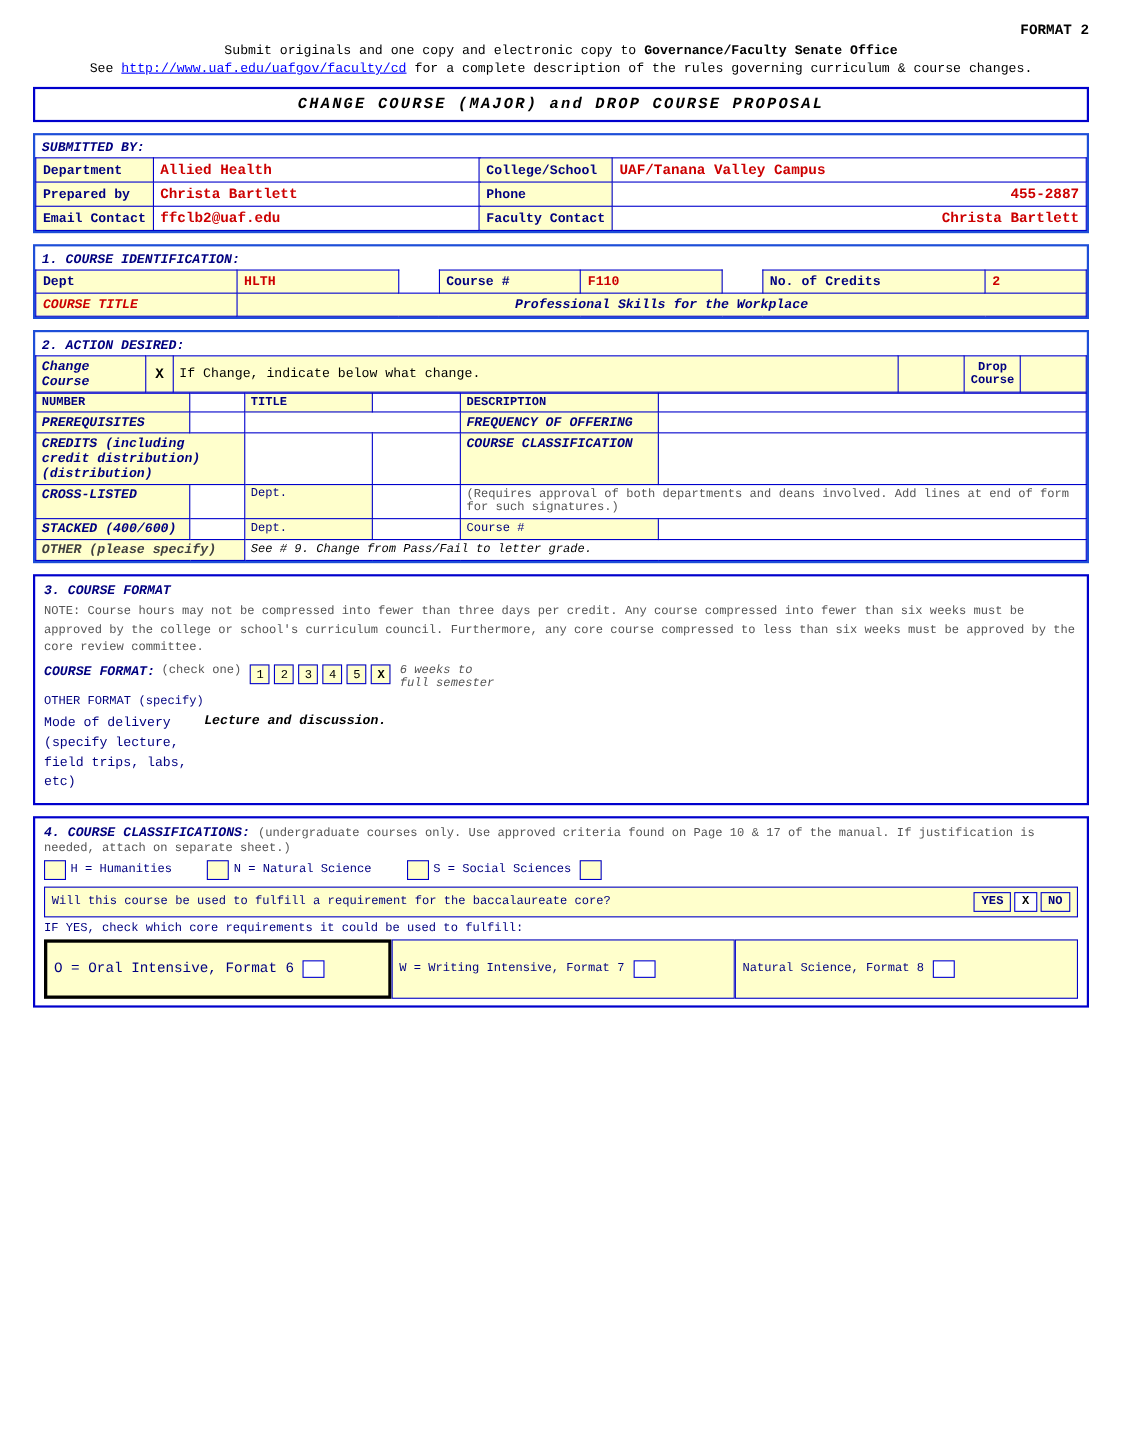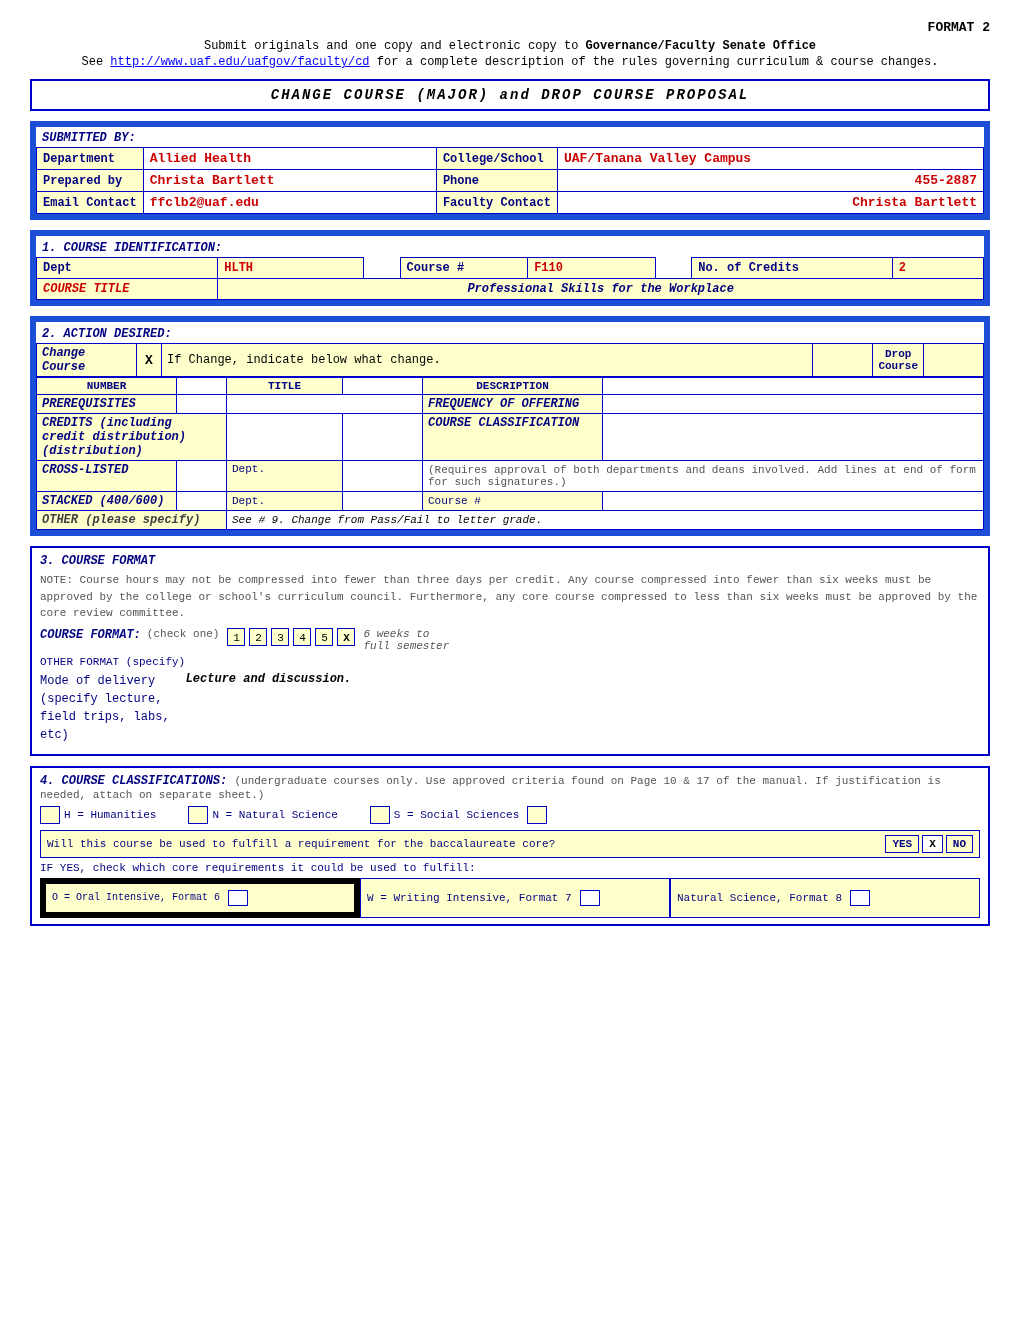--- a/index.html
+++ b/index.html
@@ -27,21 +27,21 @@
       text-align: center;
       font-style: italic;
       font-weight: bold;
       font-size: 14px;
       padding: 6px;
       margin: 10px 0;
       letter-spacing: 2px;
       color: #000;
     }
     .outer-box {
-      border: 6px solid #1d4ed8;
+      border: 2px solid #1d4ed8;
       margin-bottom: 10px;
     }
     .submitted-by-label {
       font-style: italic;
       font-weight: bold;
       color: #000080;
       padding: 4px 6px 2px 6px;
       font-size: 12px;
     }
     .info-table {
@@ -135,21 +135,20 @@
     .changes-label {
       background: #ffffcc;
       color: #000080;
       font-weight: bold;
       font-style: italic;
     }
     .col-header {
       background: #ffffcc;
       color: #000080;
       font-weight: bold;
-      text-align: center;
       font-size: 11px;
     }
     
     .section3-box {
       border: 2px solid #00c;
       margin-bottom: 10px;
       padding: 0;
     }
     .section3-inner {
       padding: 6px 8px;
@@ -413,21 +412,21 @@
       <span style="display:inline-flex;align-items:center;margin-left:8px;gap:3px">
         <span style="background:#ffffcc;border:1px solid #00c;padding:2px 6px;font-weight:bold;color:#000080;font-size:11px">YES</span>
         <span style="background:#fff;border:1px solid #00c;padding:2px 6px;font-weight:bold;font-size:11px">X</span>
         <span style="background:#ffffcc;border:1px solid #00c;padding:2px 6px;font-weight:bold;color:#000080;font-size:11px">NO</span>
       </span>
     </div>
 
     <div style="font-size:11px;color:#000080;margin-bottom:4px">IF YES, check which core requirements it could be used to fulfill:</div>
 
     <div style="display:flex;width:100%">
-      <div style="flex:1;border:6px solid #000000;background:#ffffcc;padding:6px 6px;font-size:10px;color:#000080;display:flex;align-items:center">
+      <div style="flex:1;border:3px solid #000000;background:#ffffcc;padding:16px 6px;font-size:13px;color:#000080;display:flex;align-items:center">
         <span>O = Oral Intensive, Format 6</span>
         <span style="display:inline-block;width:20px;height:16px;border:1px solid #00c;background:#fff;margin-left:8px"></span>
       </div>
       <div style="flex:1;border:1px solid #00c;background:#ffffcc;padding:4px 6px;font-size:11px;color:#000080;display:flex;align-items:center">
         <span>W = Writing Intensive, Format 7</span>
         <span style="display:inline-block;width:20px;height:16px;border:1px solid #00c;background:#fff;margin-left:8px"></span>
       </div>
       <div style="flex:1;border:1px solid #00c;background:#ffffcc;padding:3px 6px;font-size:11px;color:#000080;display:flex;align-items:center">
         <span>Natural Science, Format 8</span>
         <span style="display:inline-block;width:20px;height:16px;border:1px solid #00c;background:#fff;margin-left:8px"></span>

